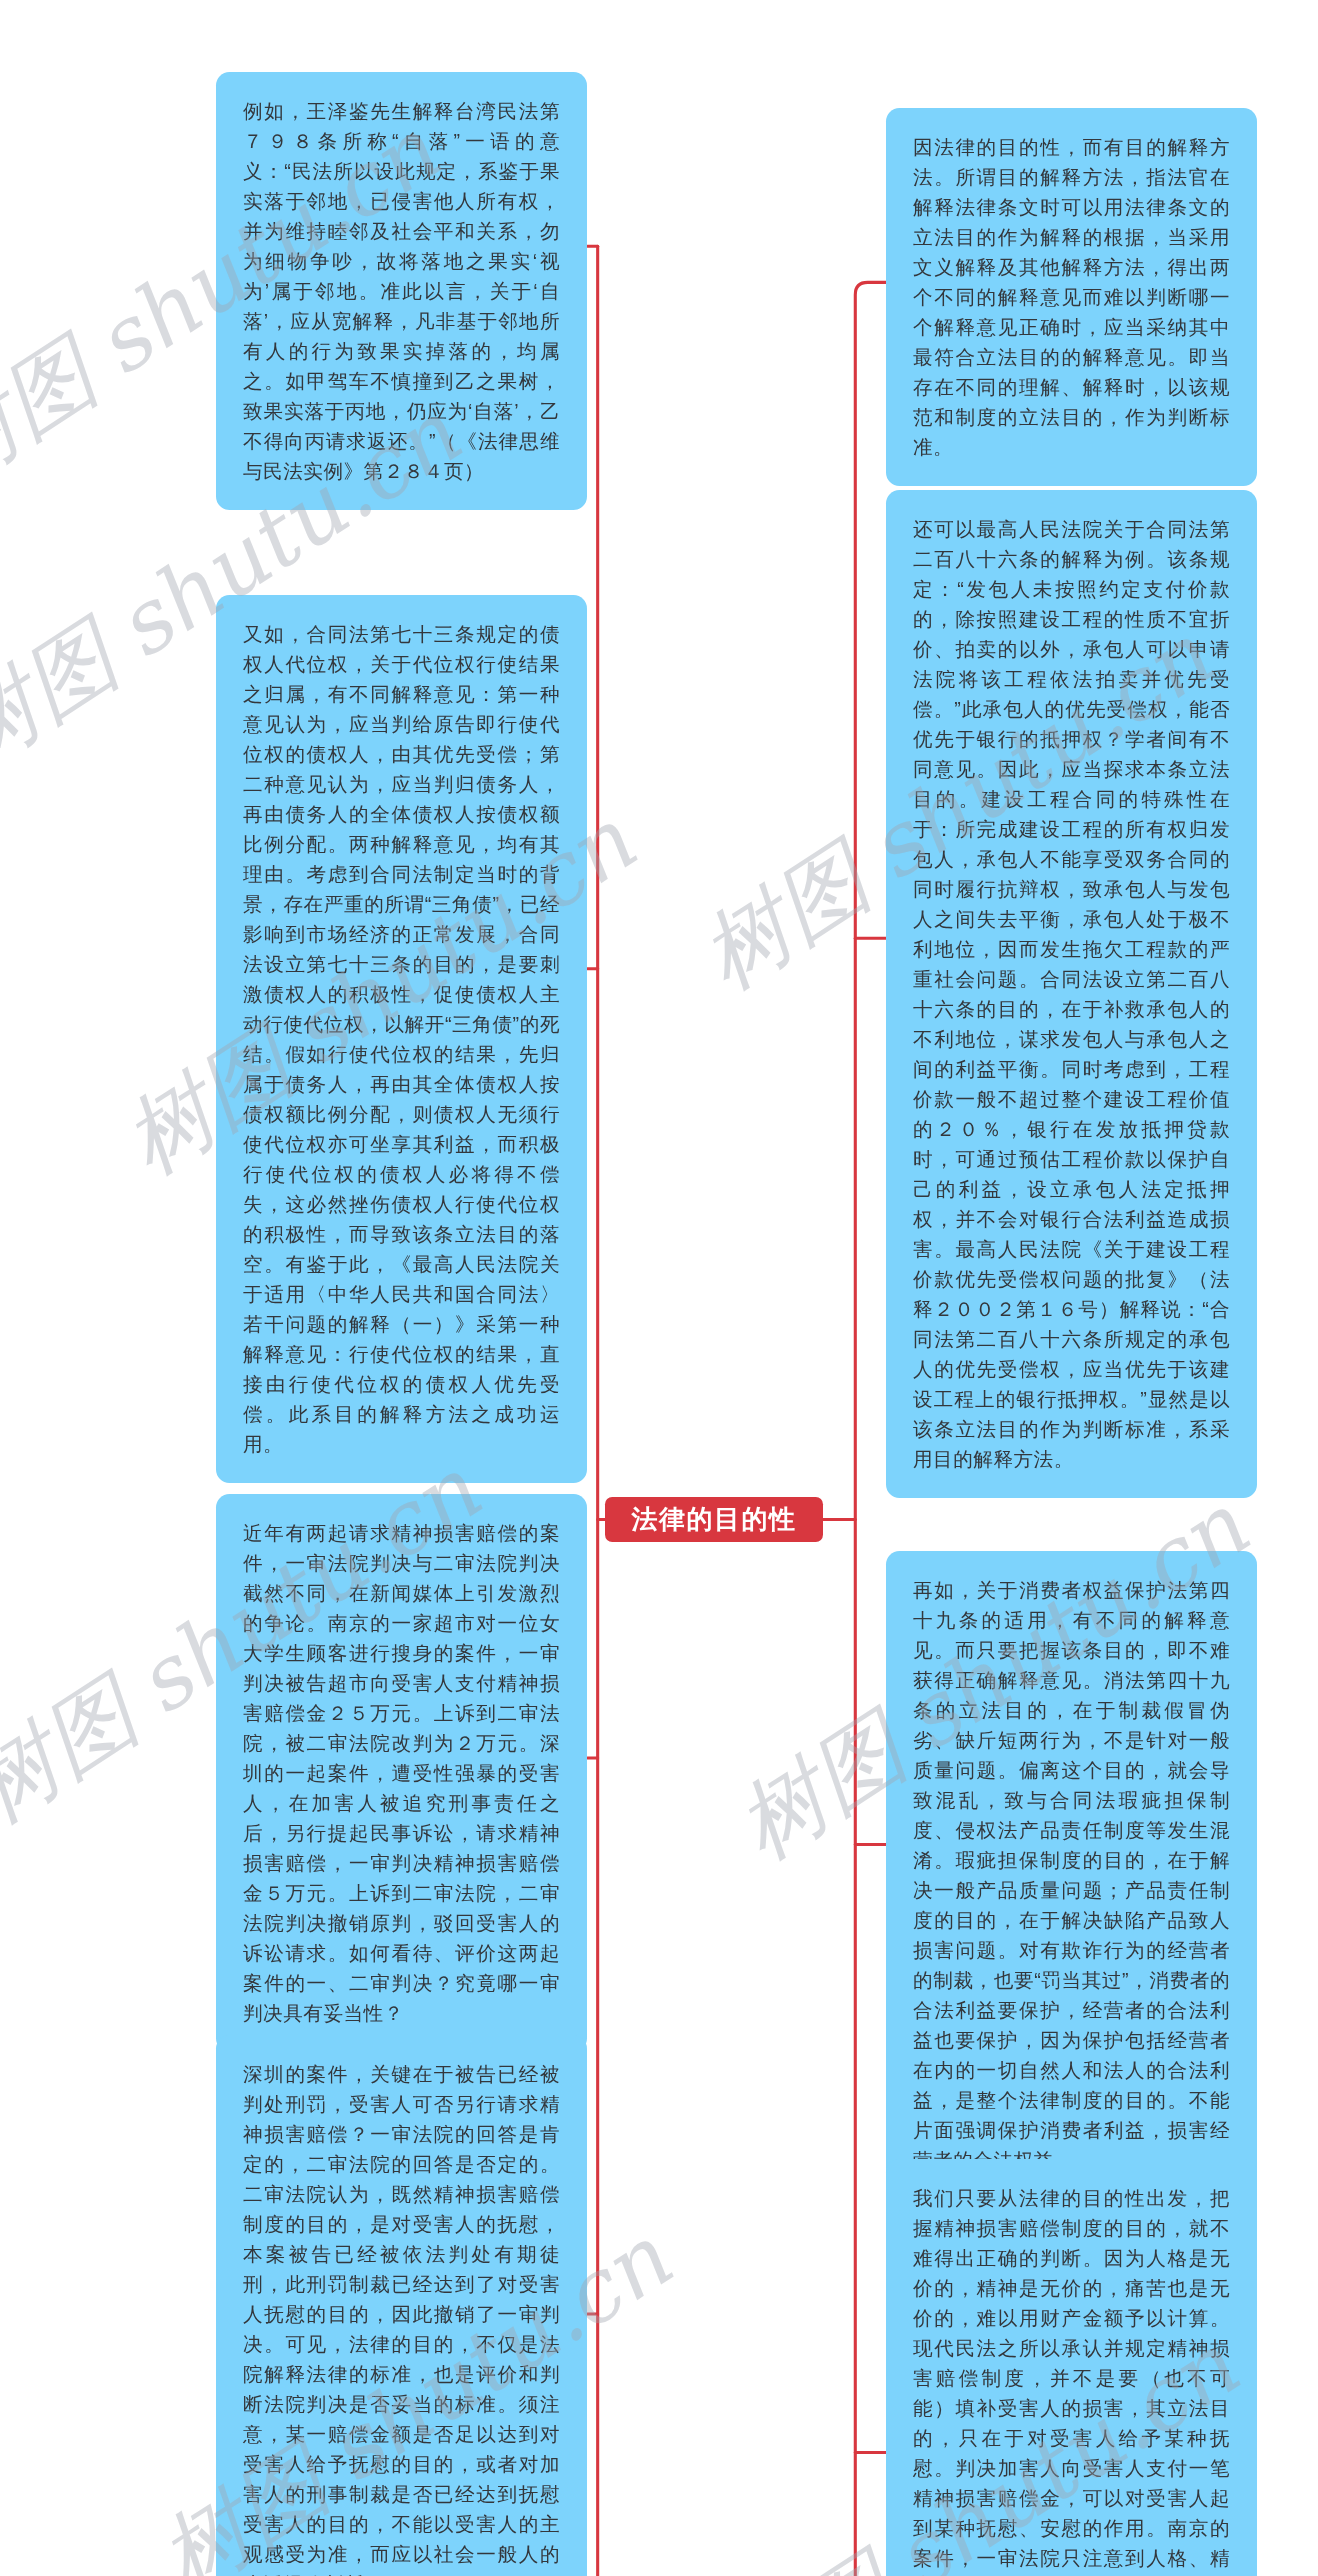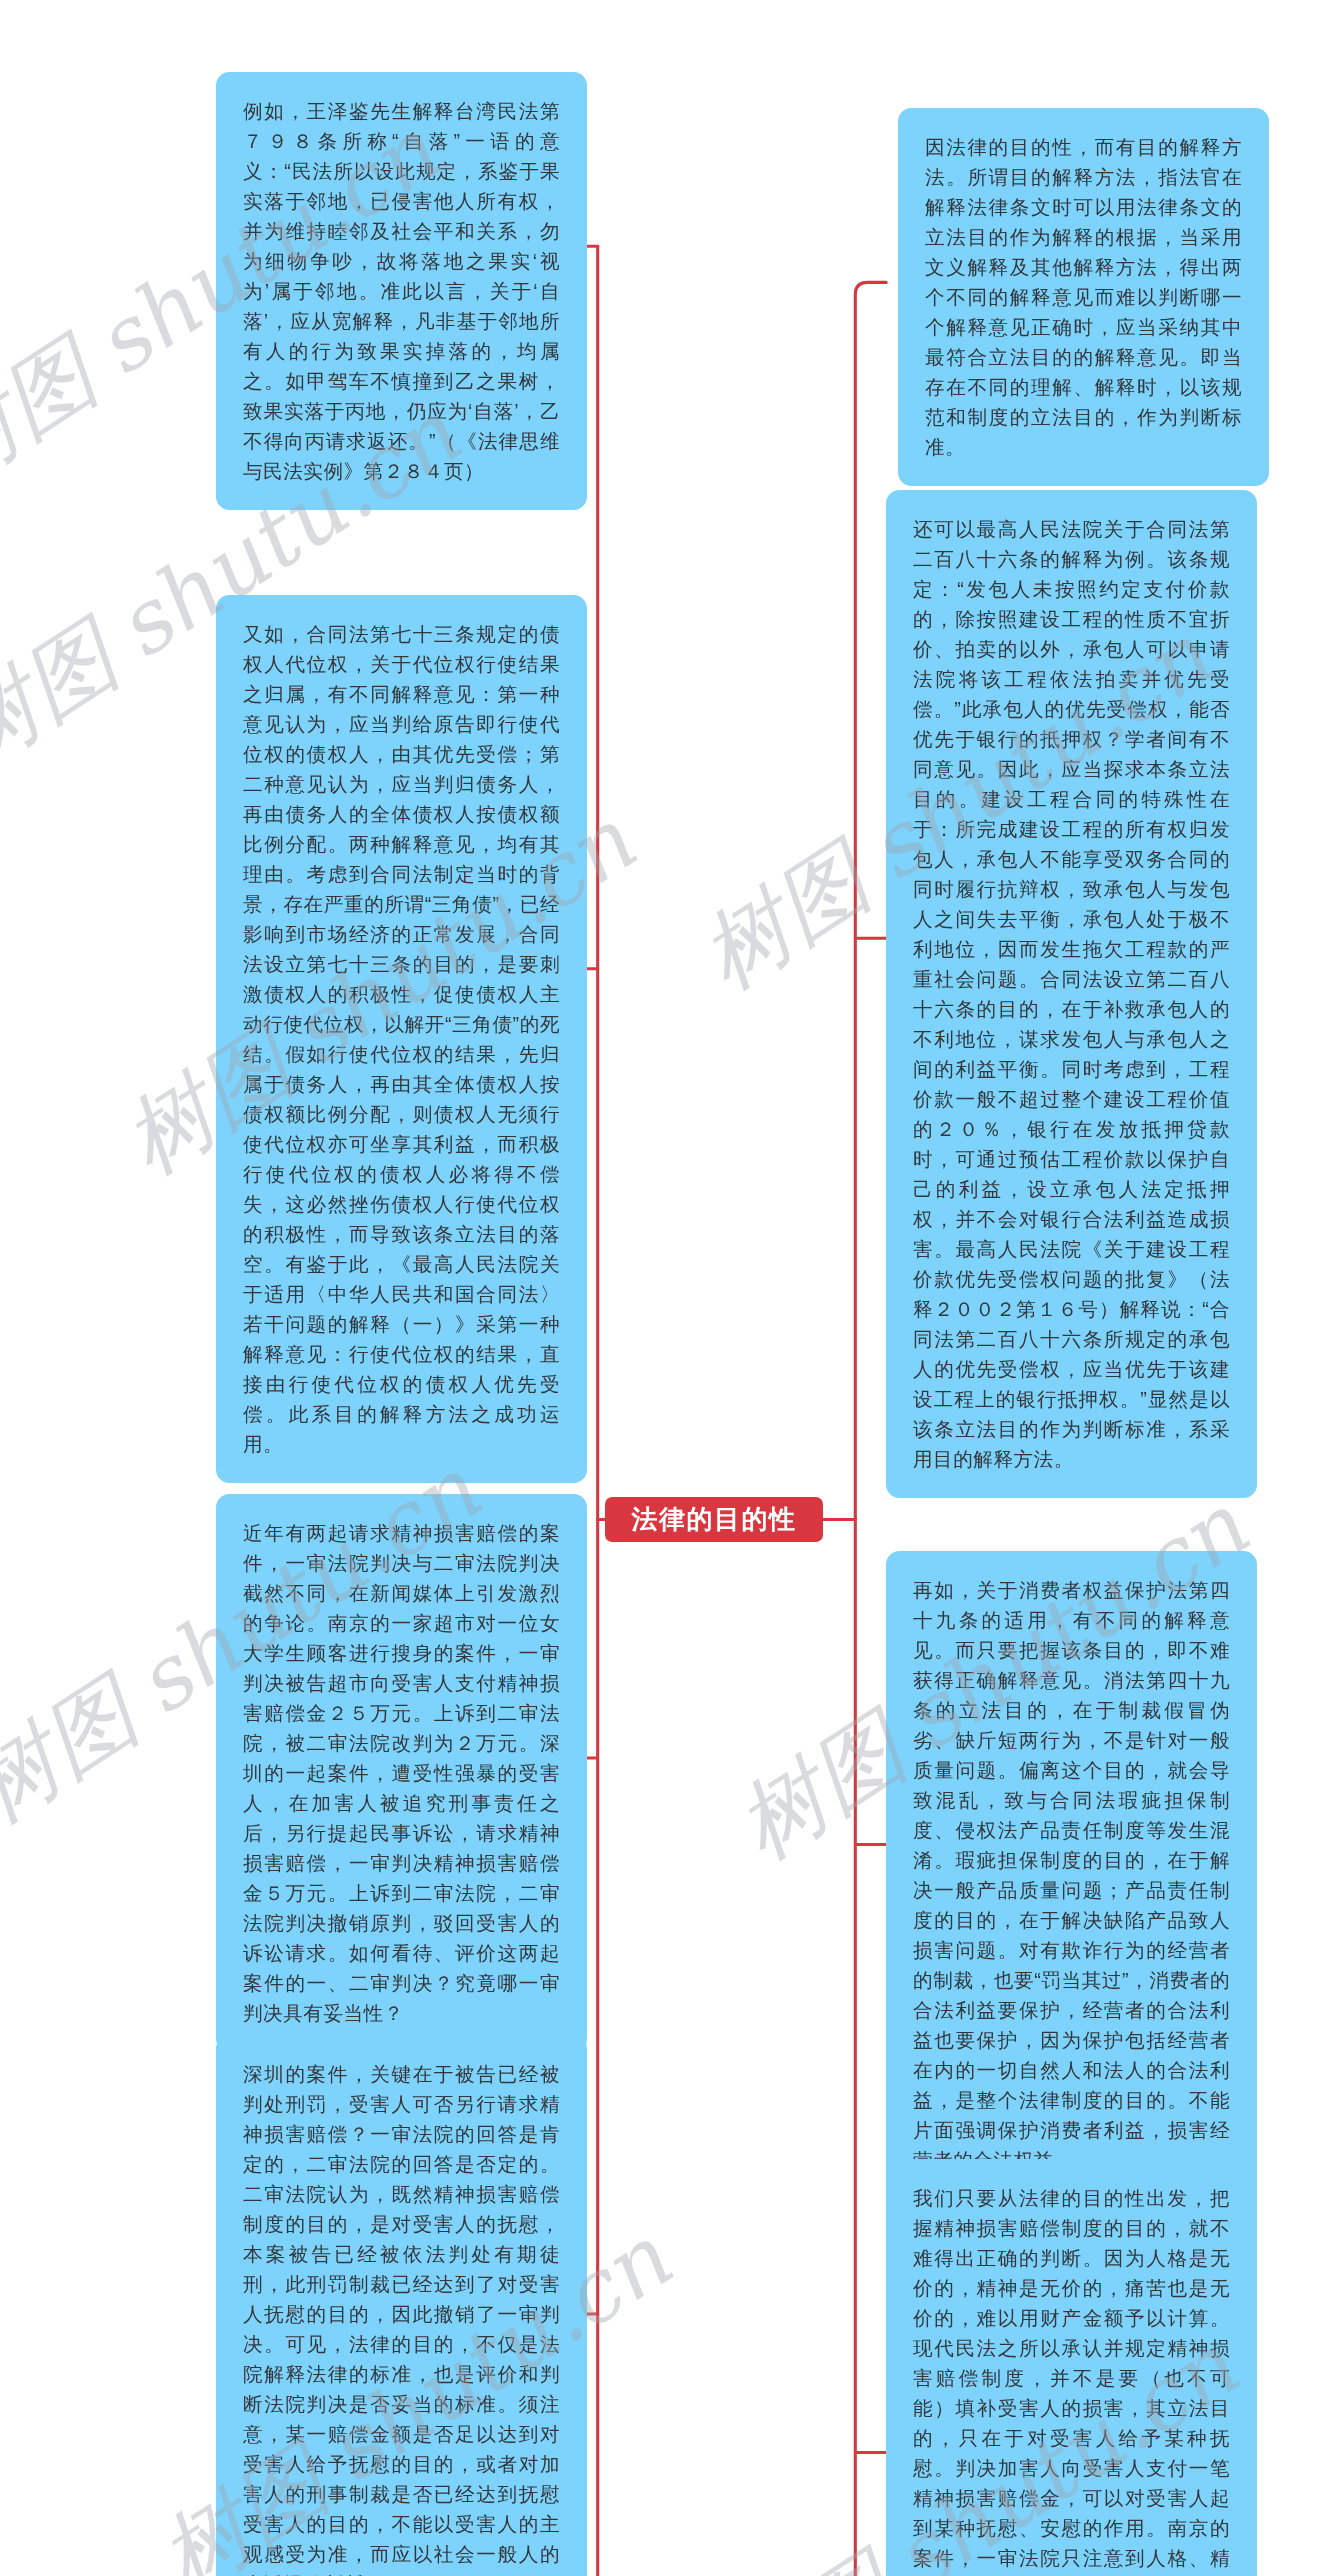--- a/index.html
+++ b/index.html
@@ -18,21 +18,21 @@
     padding:24px 27px; z-index:2;
     font-size:19.6px; line-height:30px; color:#33373c;
     text-align:justify; letter-spacing:0.5px;
   }
   .col-left  { left:216px; }
   .col-right { left:886px; }
   #node-l1 { top:72px;  }
   #node-l2 { top:555px;margin-top:40px; }
   #node-l3 { top:1494px; }
   #node-l4 { top:2035px; }
-  #node-r1 { top:108px;margin-left:12px;  }
+  #node-r1 { top:108px;  }
   #node-r2 { top:490px;  }
   #node-r3 { top:1551px; }
   #node-r4 { top:2159px; }
 
   .root-node {
     position:absolute; left:605px; top:1497px; width:218px; height:45px;
     background:#d8373f; border-radius:7.2px; z-index:2;
     display:flex; align-items:center; justify-content:center;
     color:#ffffff; font-size:26px; font-weight:bold; letter-spacing:1.5px;
   }

